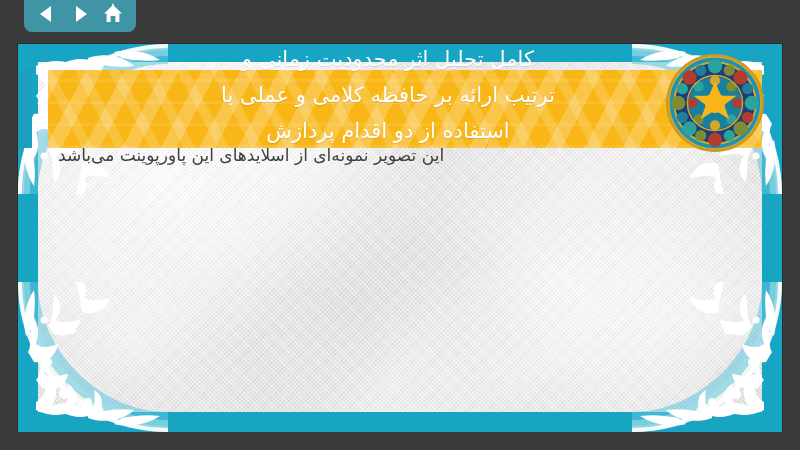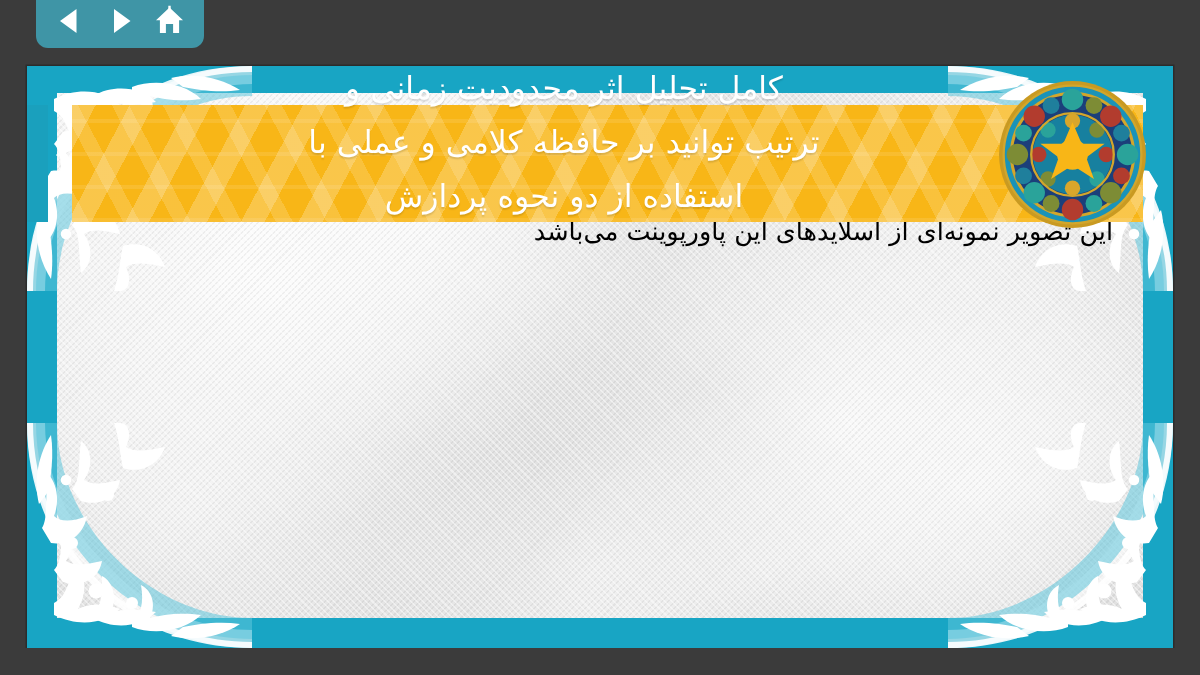--- a/index.html
+++ b/index.html
@@ -125,21 +125,21 @@
     top: 26px;
     width: 14px;
     height: 78px;
     background: #1aa0bd;
     z-index: 41;
   }
 
   
   .title {
     position: absolute;
-    left: 48px;
+    left: 60px;
     top: -3px;
     width: 620px;
     text-align: center;
     direction: rtl;
     color: #ffffff;
     font-size: 21px;
     line-height: 36px;
     font-weight: 400;
     letter-spacing: 0;
     z-index: 55;
@@ -157,22 +157,22 @@
     z-index: 70;
   }
 
   
   .body-text {
     position: absolute;
     left: 40px;
     right: 40px;
     top: 92px;
     direction: rtl;
-    text-align: right;
-    color: #000000;
+    text-align: left;
+    color: #404040;
     font-size: 17px;
     line-height: 38px;
     z-index: 20;
   }
   .body-text div { white-space: nowrap; }
 
   .bottom-strip {
     position: absolute;
     left: 0; right: 0; bottom: 0;
     height: 18px;
@@ -309,22 +309,22 @@
       </g>
     </svg>
 
     <div class="gold-tab"></div>
     <div class="gold-banner">
       <div class="gold-pattern"></div>
     </div>
 
     <div class="title">
       <div>کامل تحلیل اثر محدودیت زمانی و</div>
-      <div>ترتیب توانید بر حافظه کلامی و عملی با</div>
-      <div>استفاده از دو نحوه پردازش</div>
+      <div>ترتیب ارائه بر حافظه کلامی و عملی با</div>
+      <div>استفاده از دو اقدام پردازش</div>
     </div>
 
     <svg class="rosette" viewBox="0 0 100 100">
       <circle cx="50" cy="50" r="48" fill="#c99a22"></circle>
       <circle cx="50" cy="50" r="45" fill="#1a93b8"></circle>
       <circle cx="50" cy="50" r="41" fill="#d2a62c"></circle>
       <circle cx="50" cy="50" r="39" fill="#1b3f7a"></circle>
       <g>
         <circle cx="50" cy="14" r="7" fill="#2aa39a"></circle>
         <circle cx="75" cy="25" r="7" fill="#b23c2e"></circle>

